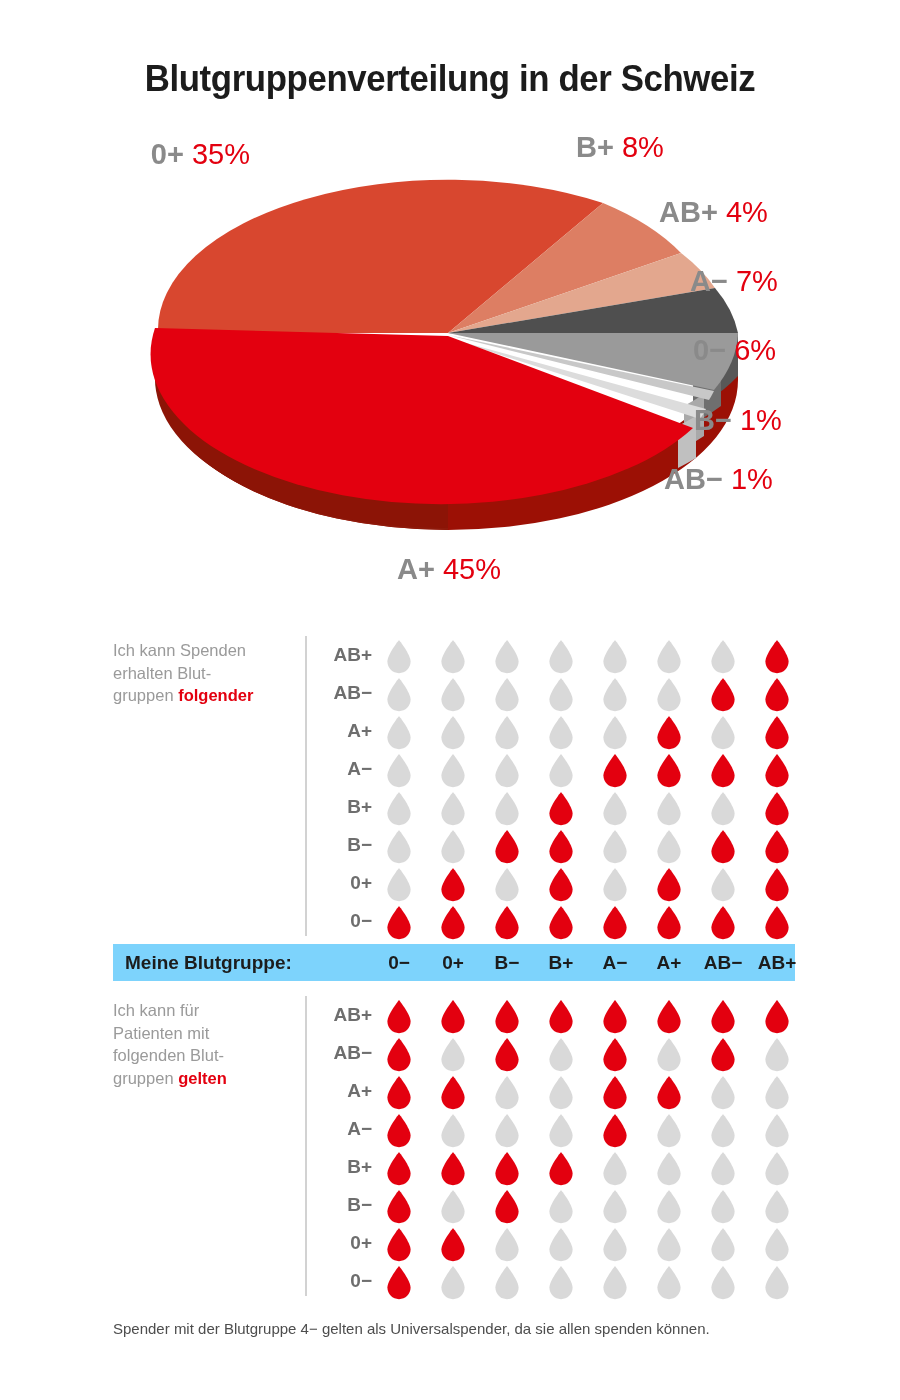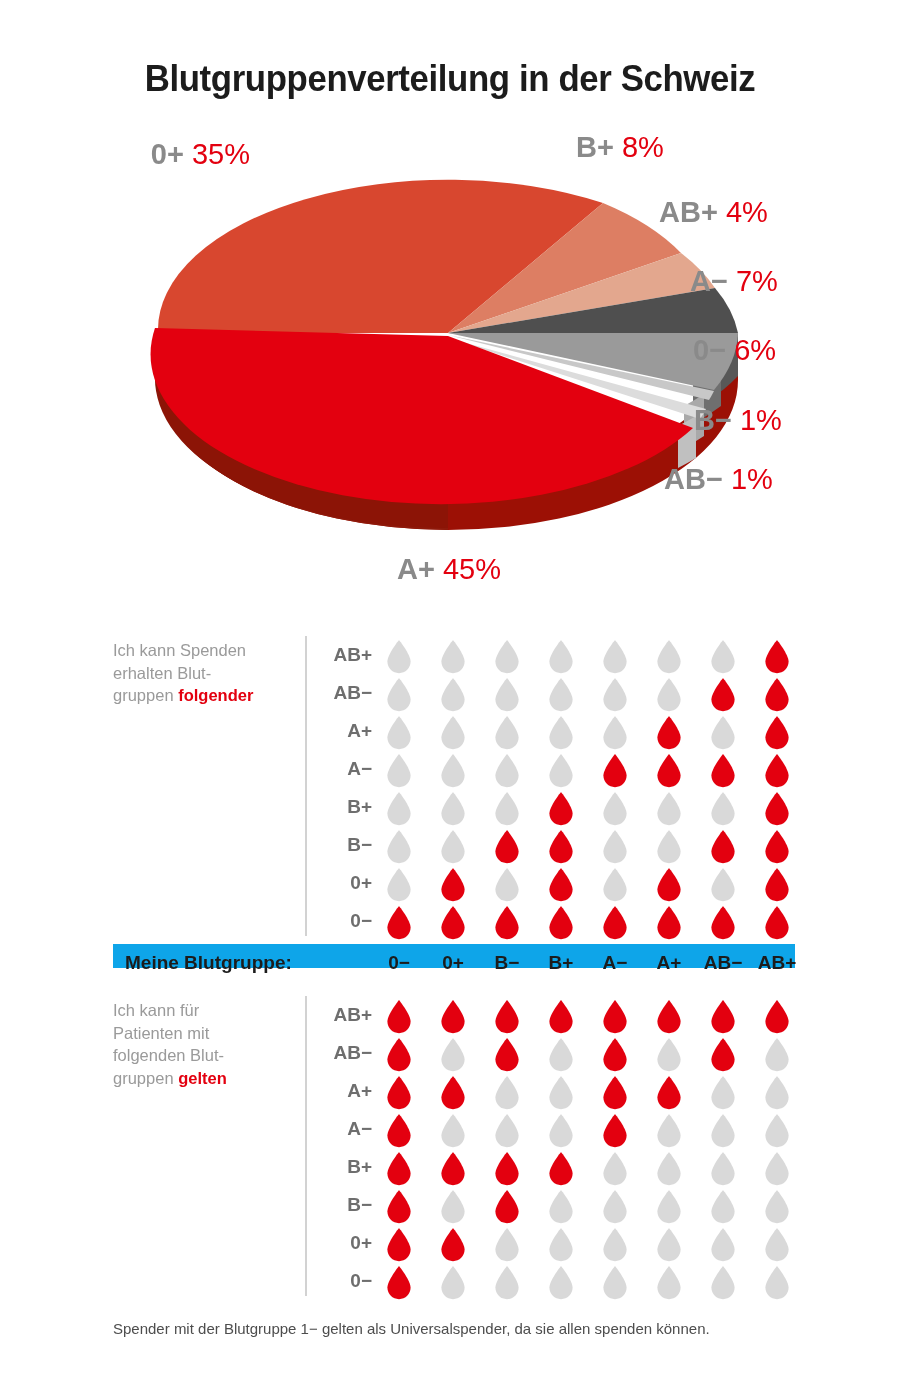--- a/index.html
+++ b/index.html
@@ -49,22 +49,22 @@
     text-align:right;
     font-size:19px; font-weight:bold; color:#6e6e6e;
   }
   .drop {
     position:absolute; top:4px; width:26px; height:34px;
   }
   .drop svg { display:block; width:26px; height:34px; }
 
   
   .band {
-    position:absolute; left:113px; width:682px; height:24px;
-    background:#0ea5e9;
+    position:absolute; left:113px; width:682px; height:37px;
+    background:#7dd3fc;
   }
   .band-title {
     position:absolute; left:12px; top:8px;
     font-size:19px; font-weight:bold; color:#1c1c1c;
     font-family:"Liberation Sans Narrow","Liberation Sans",sans-serif;
   }
   .band-col {
     position:absolute; top:8px; width:54px; text-align:center;
     font-size:19px; font-weight:bold; color:#1c1c1c;
   }
@@ -886,13 +886,13 @@
         </div>
         <div class="drop" style="left: 764px;">
           <svg viewBox="0 0 26 34" aria-hidden="true">
             <path d="M13 0 C13 0 24.6 14.4 24.6 21.6 C24.6 28.1 19.4 33.2 13 33.2 C6.6 33.2 1.4 28.1 1.4 21.6 C1.4 14.4 13 0 13 0 Z" fill="#d9d9d9"></path>
           </svg>
         </div>
       </div>
     </div>
 </div>
 
-<div class="footnote">Spender mit der Blutgruppe 1− gelten als Universalspender, da sie allen spenden können.</div>
+<div class="footnote">Spender mit der Blutgruppe 4− gelten als Universalspender, da sie allen spenden können.</div>
 
 </body></html>

